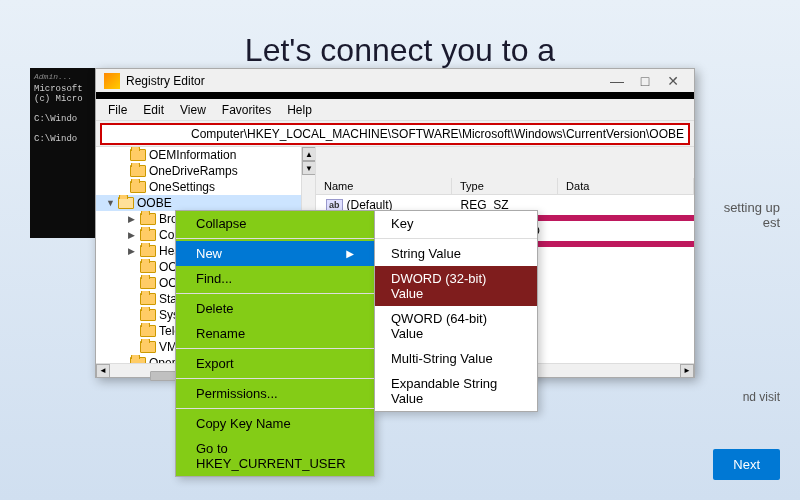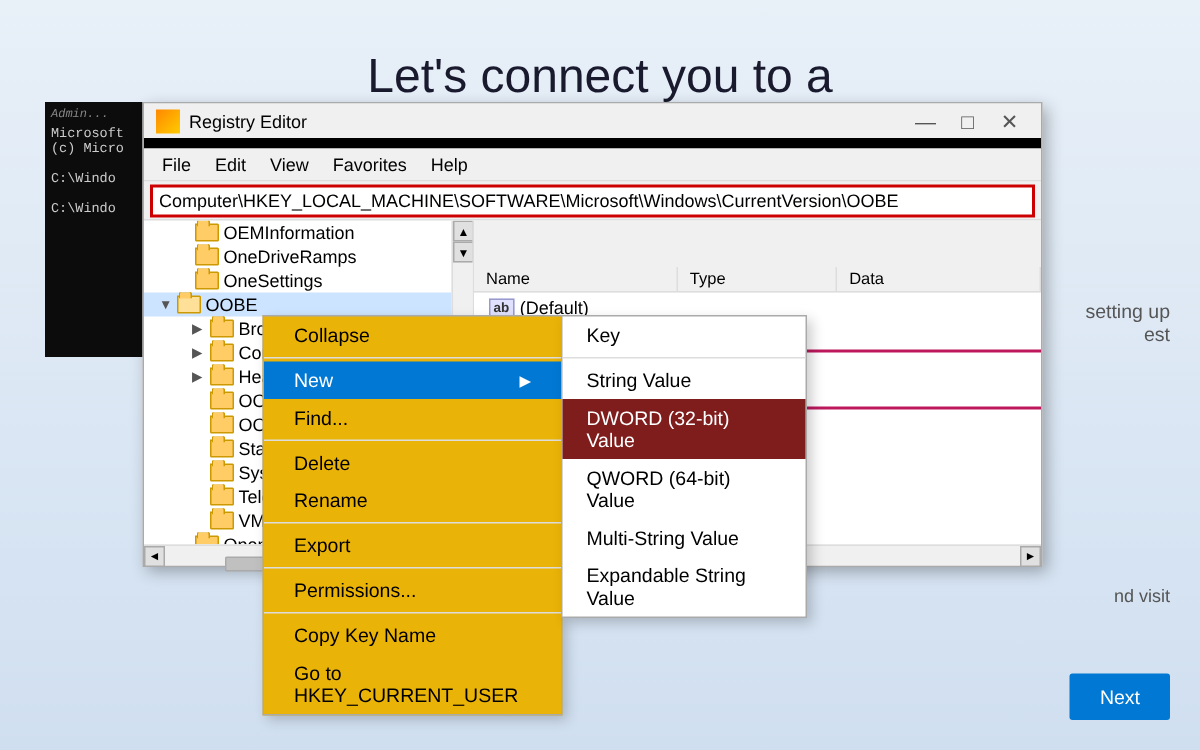--- a/index.html
+++ b/index.html
@@ -163,20 +163,21 @@
     }
     .address-input {
       flex: 1;
       height: 22px;
       border: 2px solid #cc0000;
       background: white;
       font-size: 12px;
       padding: 0 4px;
       color: #000;
       outline: none;
+      text-align: right;
     }
 
     
     .reg-content {
       display: flex;
       flex: 1;
       overflow: hidden;
     }
 
     
@@ -267,22 +268,21 @@
       border-right: 1px solid #ddd;
       flex: 1;
       margin-top: 31px;
     }
     .values-header-cell.name { flex: 2; }
     .values-header-cell.type { flex: 1.5; }
     .values-header-cell.data { flex: 2; }
     .value-row {
       display: flex;
       padding: 2px 2px;
-      border-bottom: 2px solid #be185d;
-      flex-direction: column;
+      border-bottom: 6px solid #be185d;
     }
     .value-cell {
       padding: 1px 8px;
     }
     .value-cell.name { flex: 2; display: flex; align-items: center; gap: 4px; }
     .value-cell.type { flex: 1.5; }
     .value-cell.data { flex: 2; }
     .ab-icon {
       display: inline-block;
       background: #e0e0ff;
@@ -292,21 +292,21 @@
       color: #333;
       font-weight: bold;
     }
 
     
     .context-menu {
       position: absolute;
       top: 210px;
       left: 175px;
       width: 200px;
-      background: #eab308;
+      background: #84cc16;
       border: 1px solid #aaa;
       box-shadow: 3px 3px 8px rgba(0,0,0,0.2);
       font-size: 13px;
       z-index: 100;
     }
     .ctx-item {
       padding: 5px 20px;
       cursor: pointer;
       display: flex;
       align-items: center;

